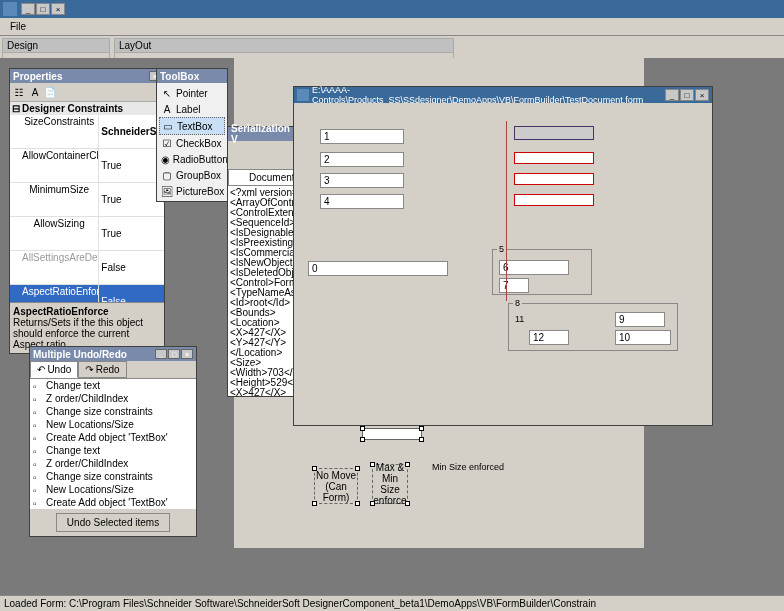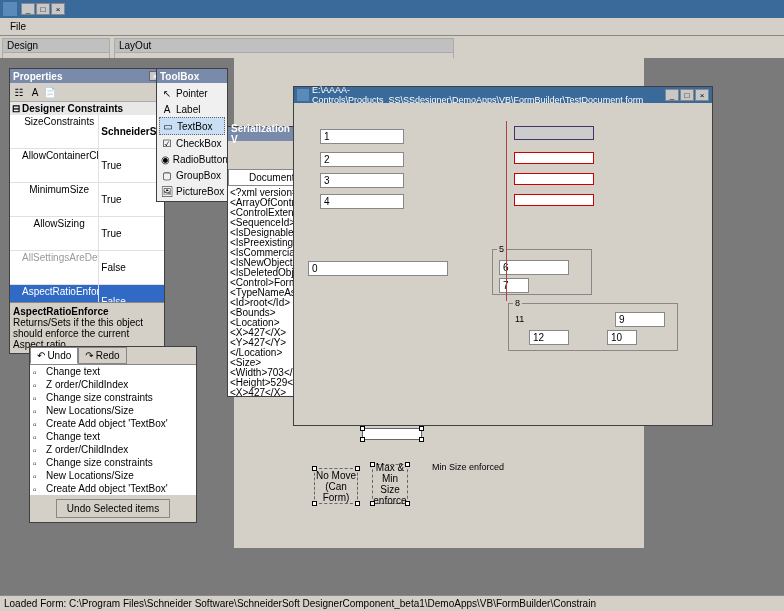--- a/index.html
+++ b/index.html
@@ -354,28 +354,36 @@
         <span class="grp-label">5</span>
         <div class="form-textbox" style="position:absolute;top:10px;left:6px;width:70px">6</div>
         <div class="form-textbox" style="position:absolute;top:28px;left:6px;width:30px">7</div>
       </div>
 
       <div class="form-group" style="top:200px;left:214px;width:170px;height:48px">
         <span class="grp-label">8</span>
         <span style="position:absolute;top:10px;left:6px;font-size:9px">11</span>
         <div class="form-textbox" style="position:absolute;top:8px;left:106px;width:50px">9</div>
         <div class="form-textbox" style="position:absolute;top:26px;left:20px;width:40px">12</div>
-        <div class="form-textbox" style="position:absolute;top:26px;left:98px;width:30px">10</div>
+        <div class="form-textbox" style="position:absolute;top:26px;left:106px;width:56px">10</div>
       </div>
 
       <div style="position:absolute;top:18px;left:212px;width:1px;height:180px;background:#a44"></div>
     </div>
   </div>
 
   <div class="panel undo-panel">
+    <div class="panel-titlebar">
+      <span class="title">Multiple Undo/Redo</span>
+      <div class="panel-winbtns">
+        <div class="panel-winbtn">_</div>
+        <div class="panel-winbtn">□</div>
+        <div class="panel-winbtn">×</div>
+      </div>
+    </div>
     <div class="undo-tabs">
       <div class="undo-tab active">
           <span>↶</span>
           <span>Undo</span>
         </div>
       <div class="undo-tab">
           <span>↷</span>
           <span>Redo</span>
         </div>
     </div>

